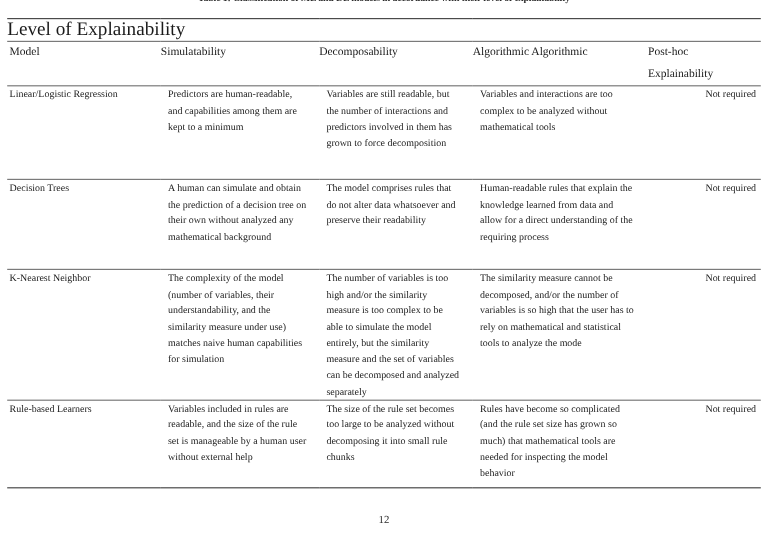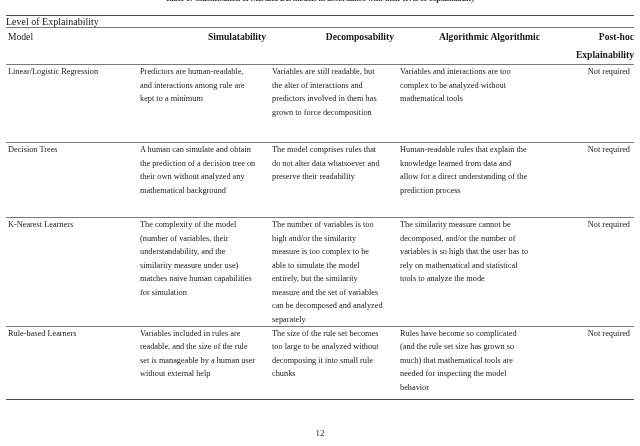--- a/index.html
+++ b/index.html
@@ -54,32 +54,32 @@
     text-align: left;
   }
 
   .rule-top       { border-top: 1.3px solid #4a4a4a; }
   .rule-bottom    { border-bottom: 1.3px solid #4a4a4a; }
   .rule-thin      { border-bottom: 1px solid #7a7a7a; }
 
   .span-head {
     text-align: center;
     font-weight: bold;
-    font-size: 10px;
+    font-size: 16px;
     padding: 5px 0 6px 0;
   }
 
   .colhead {
     font-weight: bold;
     font-size: 9.6px;
     padding: 6px 6px 4px 6px;
     line-height: 1.9;
   }
   .colhead.c-model   { text-align: left;   padding-left: 2px; }
-  .colhead.c-center  { text-align: right; font-weight: bold; }
+  .colhead.c-center  { text-align: left; }
 
   .cell {
     font-size: 8.3px;
     line-height: 1.62;
     padding: 8px 8px 10px 2px;
   }
   .cell.model-name {
     padding-left: 2px;
   }
   .cell.body-col {
@@ -134,36 +134,36 @@
     <td class="colhead c-center">Decomposability</td>
     <td class="colhead c-center">Algorithmic Algorithmic</td>
     <td class="colhead c-center">
       <div>Post-hoc</div>
       <div>Explainability</div>
     </td>
   </tr>
 
   <tr class="rule-thin row-tall-1">
     <td class="cell model-name">Linear/Logistic Regression</td>
-    <td class="cell body-col">Predictors are human-readable, and interactions among rule are kept to a minimum</td>
-    <td class="cell body-col">Variables are still readable, but the alter of interactions and predictors involved in them has grown to force decomposition</td>
+    <td class="cell body-col">Predictors are human-readable, and capabilities among them are kept to a minimum</td>
+    <td class="cell body-col">Variables are still readable, but the number of interactions and predictors involved in them has grown to force decomposition</td>
     <td class="cell body-col">Variables and interactions are too complex to be analyzed without mathematical tools</td>
     <td class="cell posthoc">Not required</td>
   </tr>
 
   <tr class="rule-thin row-tall-2">
     <td class="cell model-name">Decision Trees</td>
     <td class="cell body-col">A human can simulate and obtain the prediction of a decision tree on their own without analyzed any mathematical background</td>
     <td class="cell body-col">The model comprises rules that do not alter data whatsoever and preserve their readability</td>
-    <td class="cell body-col">Human-readable rules that explain the knowledge learned from data and allow for a direct understanding of the prediction process</td>
+    <td class="cell body-col">Human-readable rules that explain the knowledge learned from data and allow for a direct understanding of the requiring process</td>
     <td class="cell posthoc">Not required</td>
   </tr>
 
   <tr class="rule-thin row-tall-3">
-    <td class="cell model-name">K-Nearest Learners</td>
+    <td class="cell model-name">K-Nearest Neighbor</td>
     <td class="cell body-col">The complexity of the model (number of variables, their understandability, and the similarity measure under use) matches naive human capabilities for simulation</td>
     <td class="cell body-col">The number of variables is too high and/or the similarity measure is too complex to be able to simulate the model entirely, but the similarity measure and the set of variables can be decomposed and analyzed separately</td>
     <td class="cell body-col">The similarity measure cannot be decomposed, and/or the number of variables is so high that the user has to rely on mathematical and statistical tools to analyze the mode</td>
     <td class="cell posthoc">Not required</td>
   </tr>
 
   <tr class="rule-bottom row-tall-4">
     <td class="cell model-name">Rule-based Learners</td>
     <td class="cell body-col">Variables included in rules are readable, and the size of the rule set is manageable by a human user without external help</td>
     <td class="cell body-col">The size of the rule set becomes too large to be analyzed without decomposing it into small rule chunks</td>

